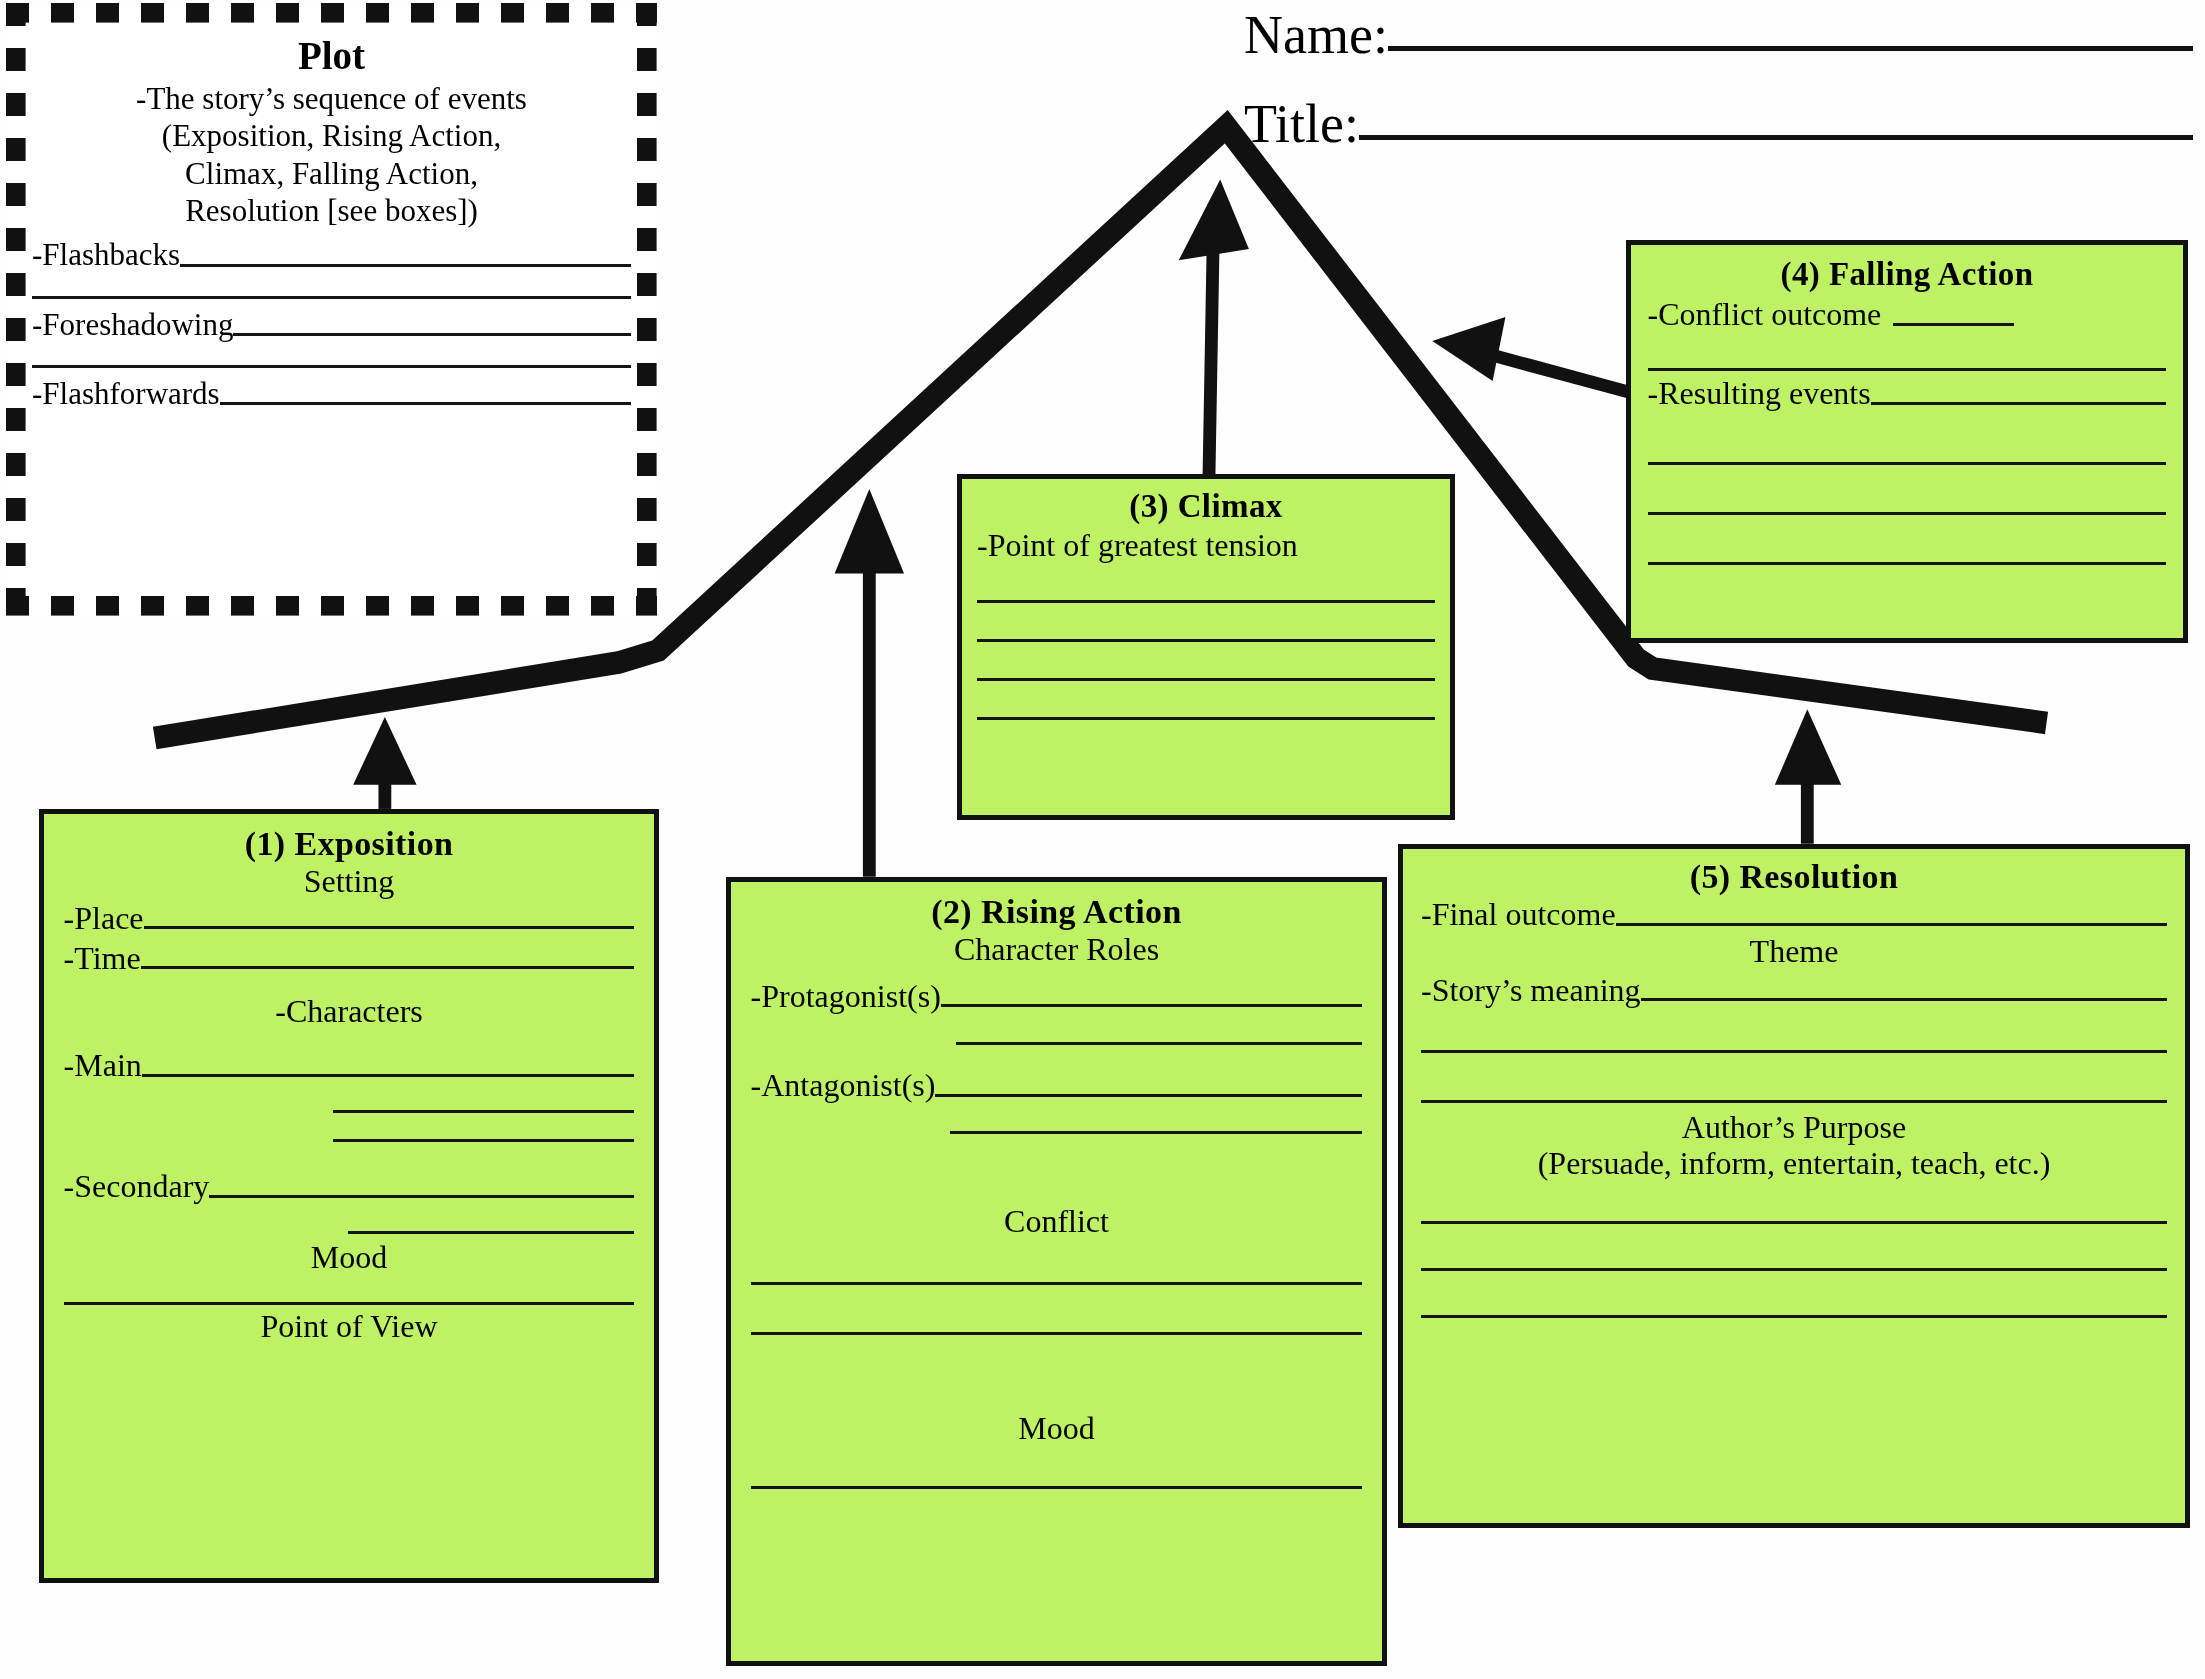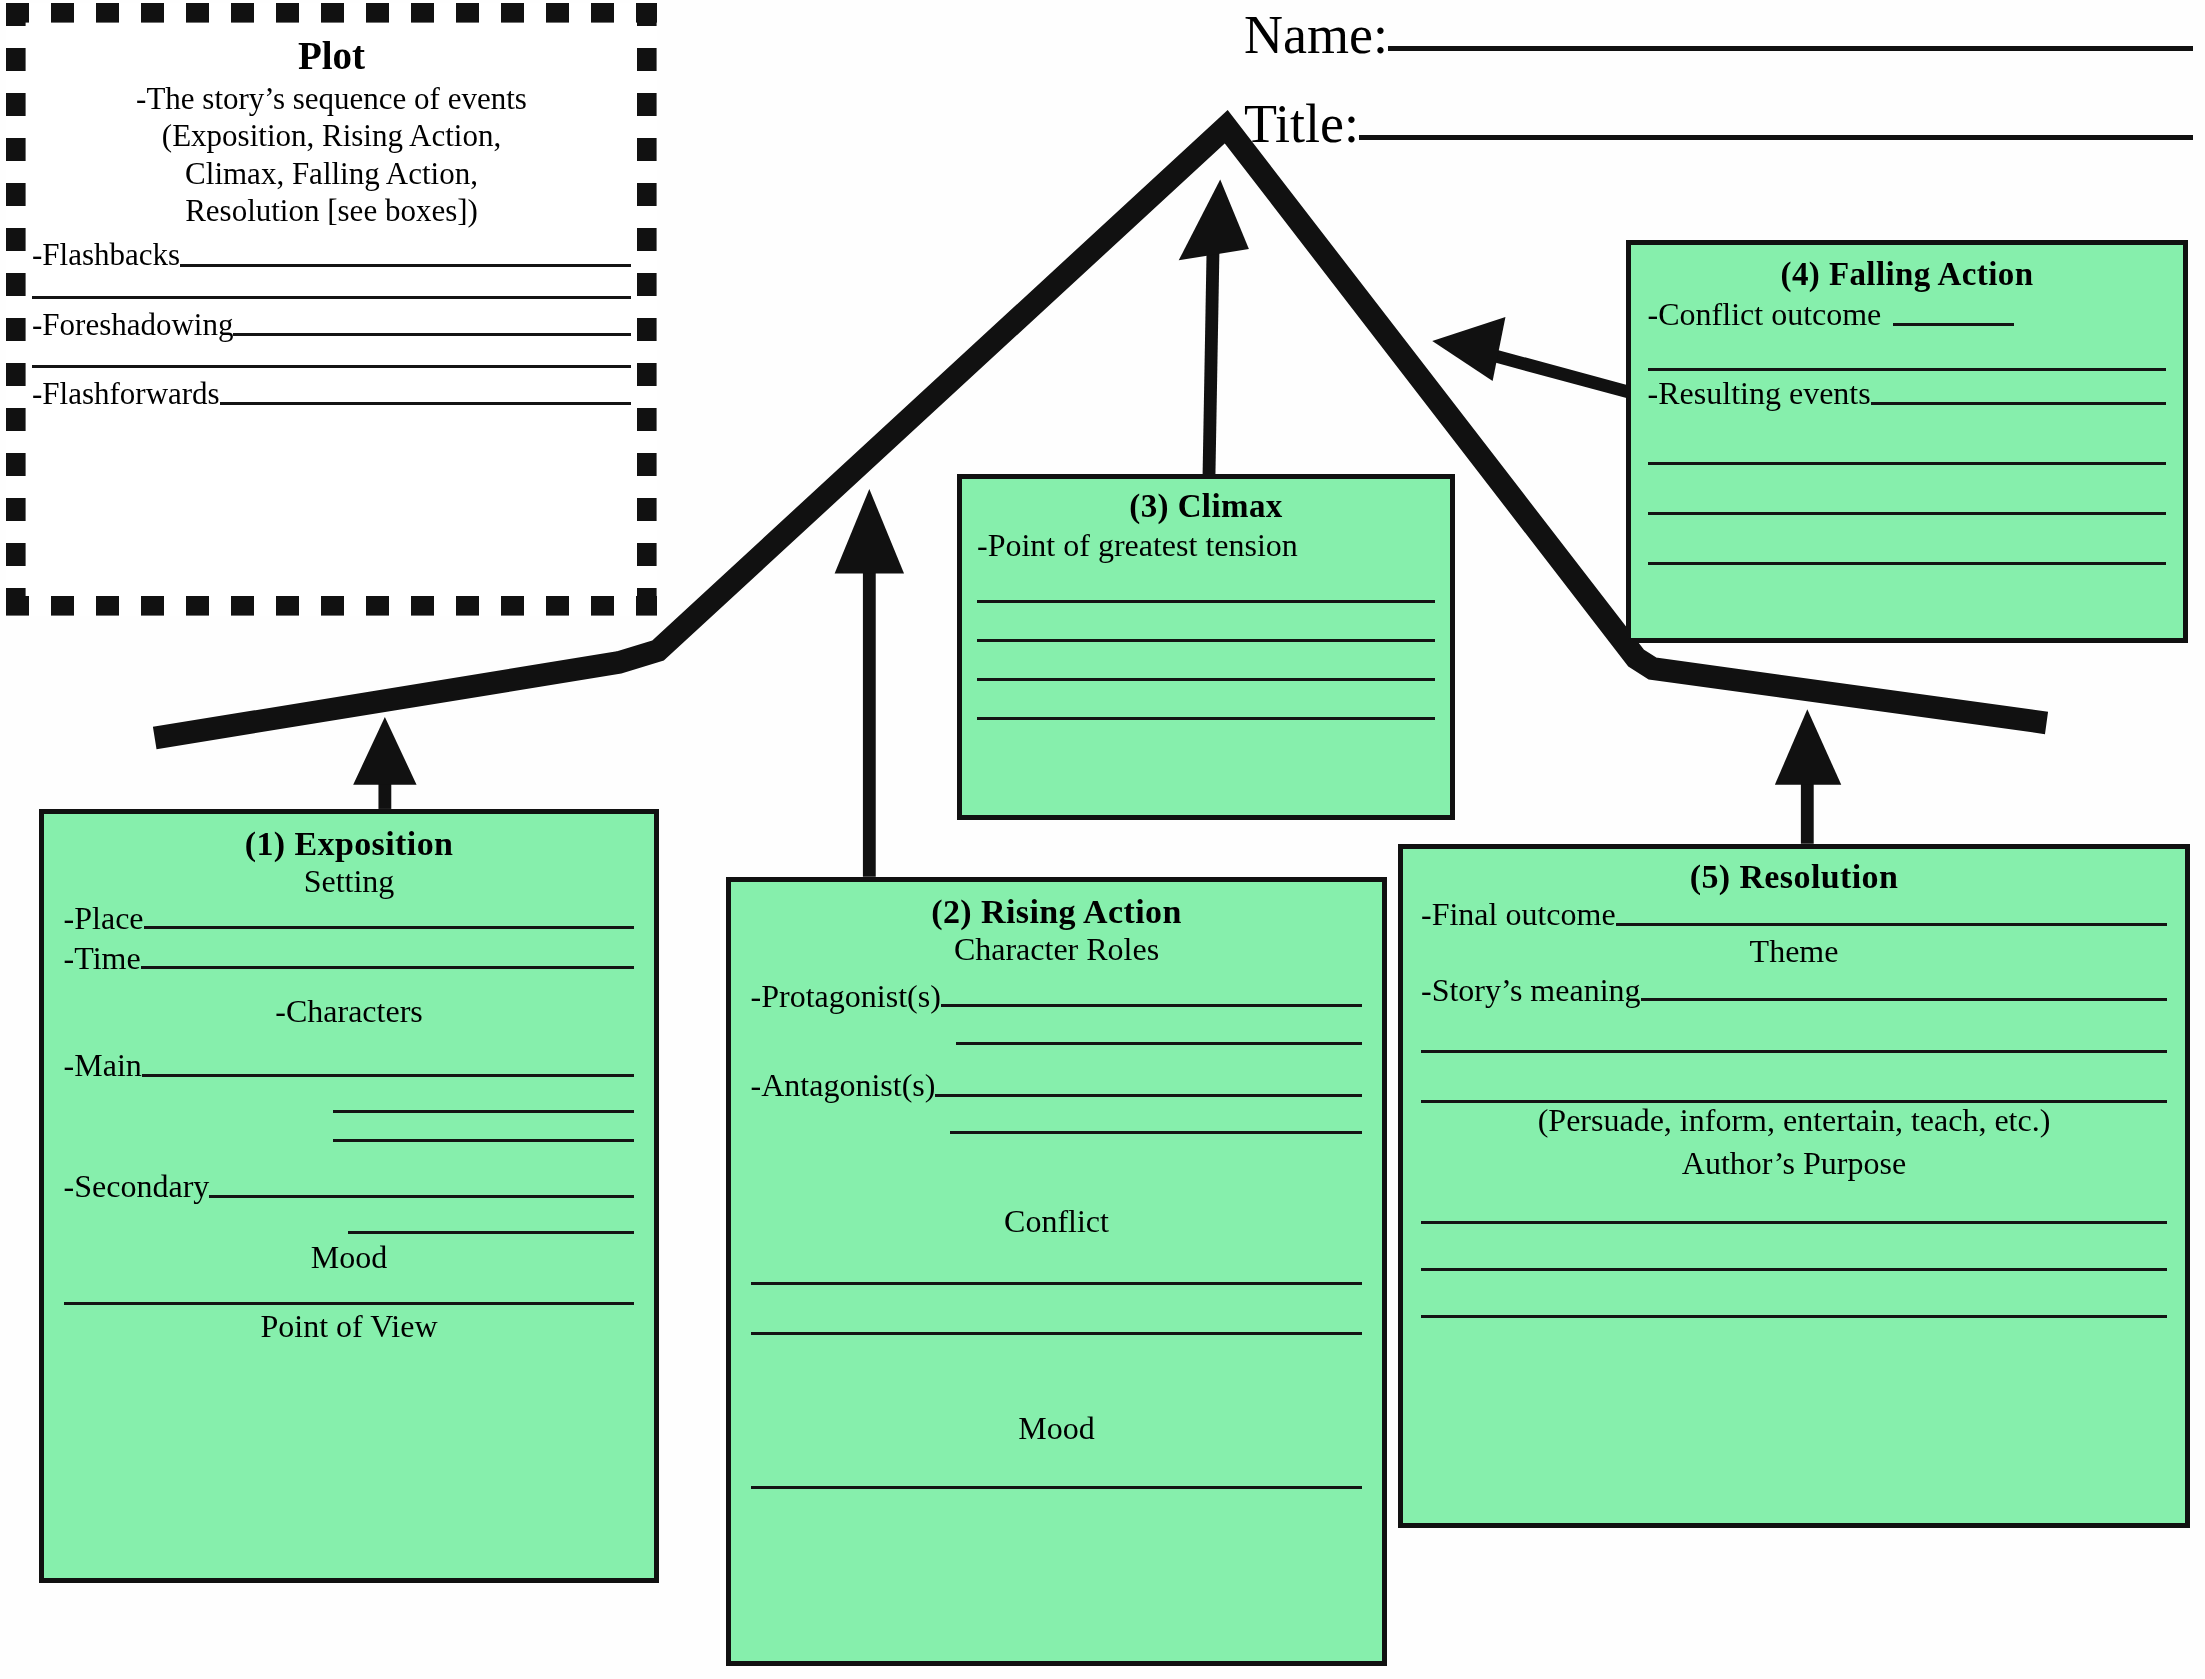--- a/index.html
+++ b/index.html
@@ -8,21 +8,21 @@
     width:2205px;height:1679px;
     background:#fefefe;
     font-family:"Liberation Serif", serif;
     color:#000;
     overflow:hidden;
   }
 
   
   .box{
     position:absolute;
-    background:#86efac;
+    background:#bef264;
     border:5.3px solid #111;
     box-sizing:border-box;
     z-index:4;
   }
   .box-title{
     text-align:center;
     font-weight:bold;
     letter-spacing:0.4px;
   }
   .sub{ text-align:center; }
@@ -299,22 +299,22 @@
     <div class="sub">Theme</div>
 
     <div class="row" style="margin-top:1.5px">
       <span class="lbl">-Story’s meaning</span>
       <span class="rule"></span>
     </div>
 
     <div class="wide-rule" style="margin-top:41px"></div>
     <div class="wide-rule" style="margin-top:47px"></div>
 
+    <div class="purpose" style="margin-top:7.5px">Author’s Purpose</div>
     <div class="purpose">(Persuade, inform, entertain, teach, etc.)</div>
-    <div class="purpose" style="margin-top:7.5px">Author’s Purpose</div>
 
     <div class="wide-rule" style="margin-top:39px"></div>
     <div class="wide-rule" style="margin-top:44px"></div>
     <div class="wide-rule" style="margin-top:44px"></div>
   </div>
 
 </div>
 
 
 </body></html>

